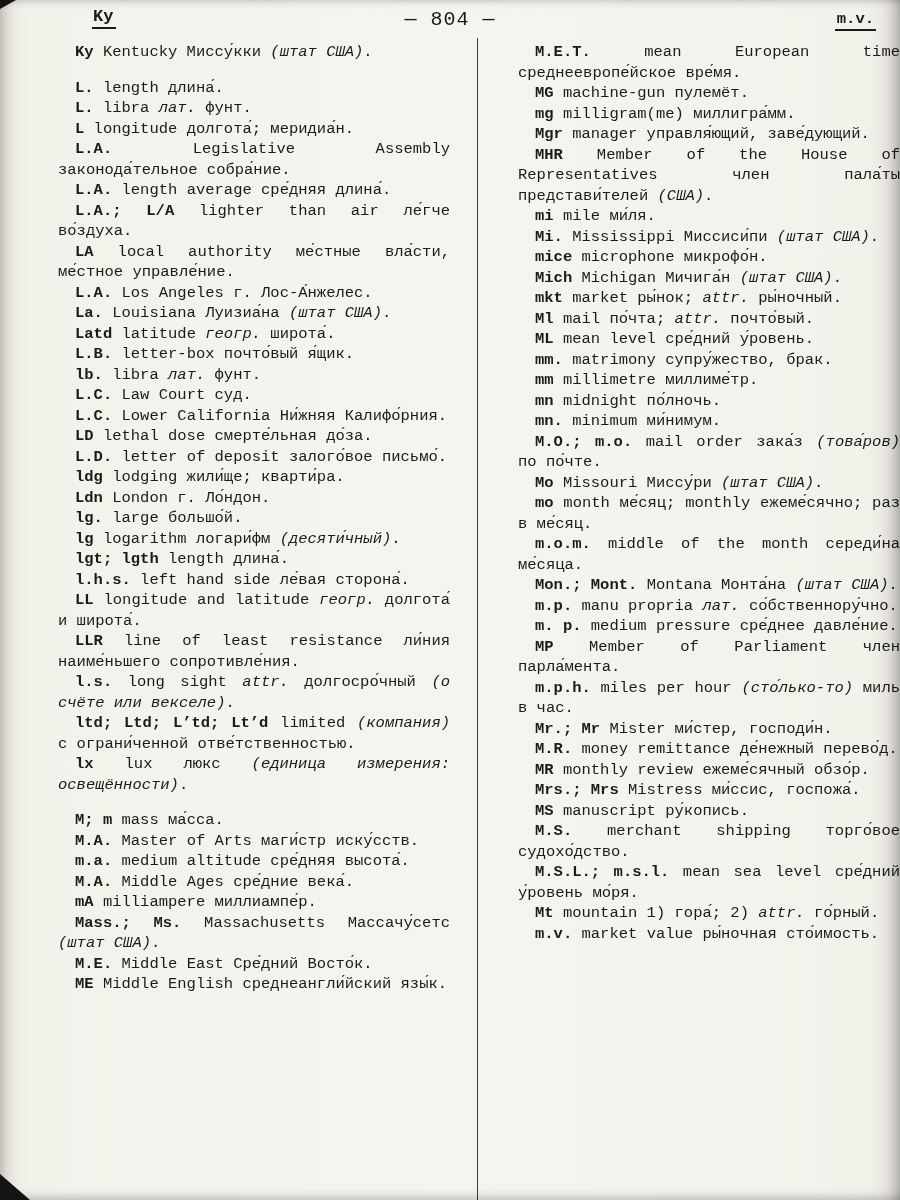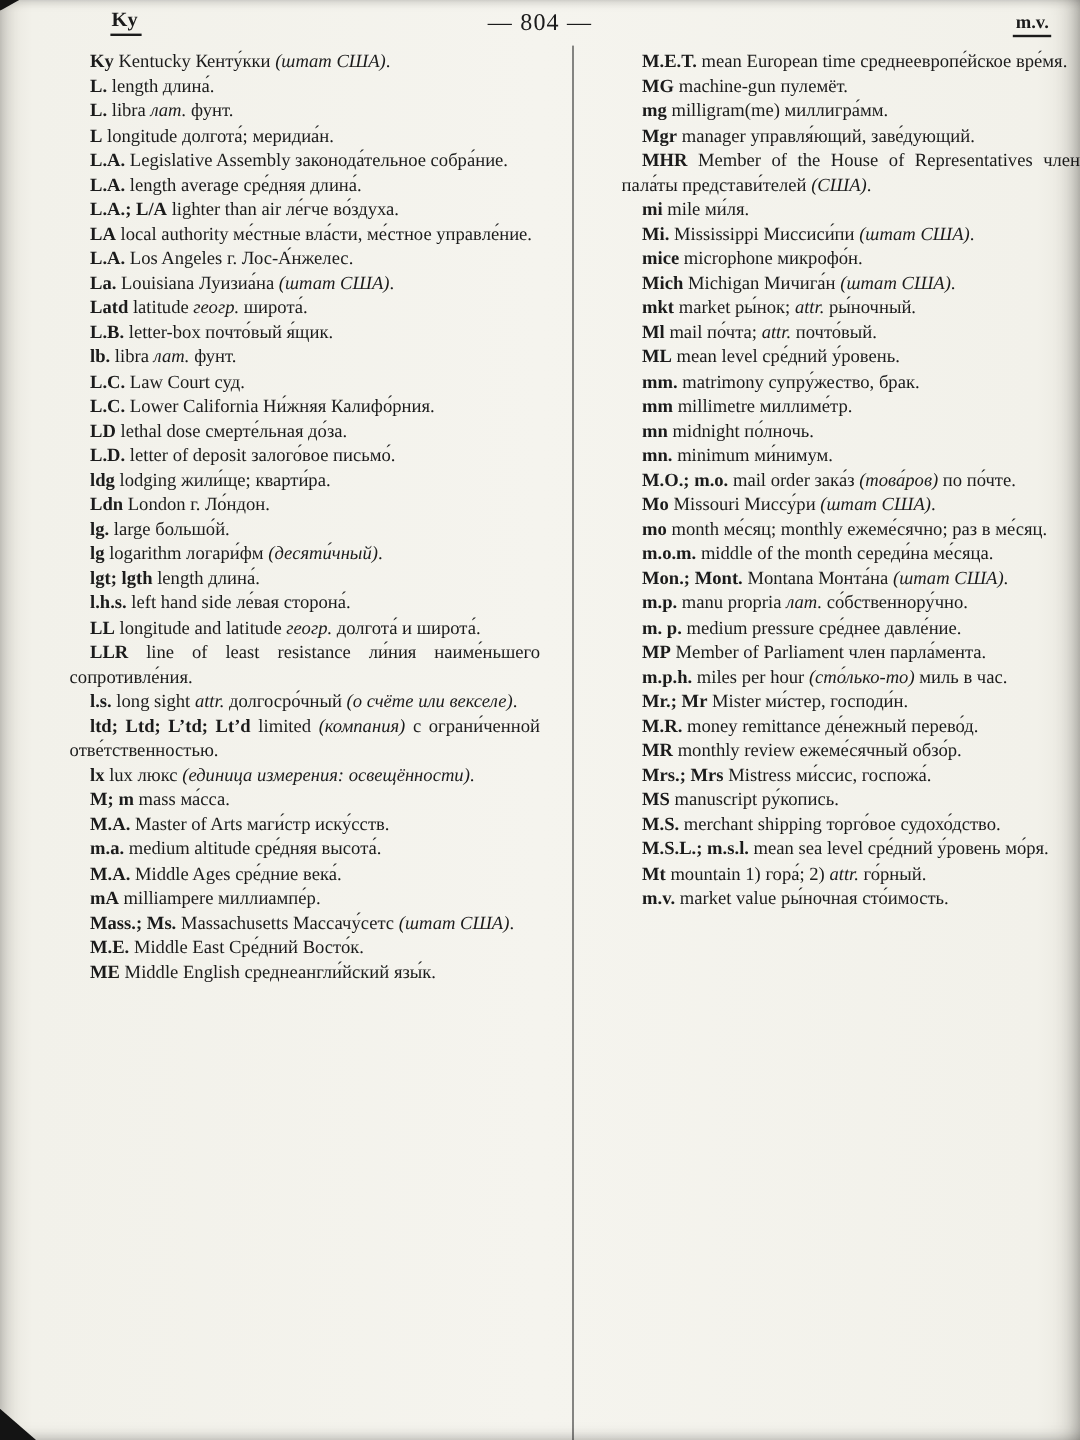--- a/index.html
+++ b/index.html
@@ -1,59 +1,59 @@
 <!DOCTYPE html>
 <html><head>
 <meta charset="utf-8">
 <style>
   *{box-sizing:border-box}
   html,body{margin:0;padding:0;background:#777}
   .page{
     position:relative;width:900px;height:1200px;overflow:hidden;
     background:linear-gradient(90deg,#e6e4dc 0%,#f2f1ea 3%,#f5f4ee 50%,#f2f1ea 96%,#e8e6de 100%);
-    font-family:Liberation Serif, serif;color:#1b1b1b;
+    font-family:Liberation Mono, monospace;color:#1b1b1b;
   }
   .page::after{
     content:"";position:absolute;inset:0;pointer-events:none;
     box-shadow:inset -12px 0 20px -12px rgba(0,0,0,.45),
                inset 10px 0 16px -10px rgba(0,0,0,.30),
                inset 0 -10px 16px -12px rgba(0,0,0,.28),
                inset 0 6px 10px -8px rgba(0,0,0,.22);
   }
   .header{position:absolute;top:5px;left:0;width:100%;height:32px}
   .guideL{position:absolute;left:92px;top:2px;font-weight:700;font-size:17px;
           border-bottom:2px solid #1b1b1b;padding:0 3px 1px 1px}
   .pageno{position:absolute;left:0;right:0;top:3px;text-align:center;font-size:20px;letter-spacing:1px}
   .guideR{position:absolute;right:24px;top:5px;font-weight:700;font-size:15.5px;
           border-bottom:2px solid #1b1b1b;padding:0 2px 1px 2px}
   .divider{position:absolute;left:477px;top:38px;bottom:0;width:1.4px;background:#3a3a3a}
   .col{position:absolute;top:42px;height:1156px;overflow:hidden}
   .colL{left:58px;width:392px}
   .colR{left:518px;width:382px}
   .entry{margin:0;font-size:15.5px;line-height:20.5px;text-align:justify;text-indent:17px}
-  .entry.gap{}
+  .entry.gap{margin-top:15px}
   .b{font-weight:700}
   .i{font-style:italic}
   .art{position:absolute;background:#141414;z-index:3}
   .art.tl{left:0;top:0;width:16px;height:9px;clip-path:polygon(0 0,100% 0,0 100%)}
   .art.bl{left:0;bottom:0;width:30px;height:26px;clip-path:polygon(0 0,0 100%,100% 100%)}
 </style>
 </head>
 <body>
 
 <div class="page">
 
   <div class="header">
     <span class="guideL">Ky</span>
     <span class="pageno">— 804 —</span>
     <span class="guideR">m.v.</span>
   </div>
 
   <div class="col colL" id="colL">
-      <p class="entry"><span class="b">Ky</span><span> Kentucky Кенту́кки </span><span class="i">(штат США)</span><span>.</span></p>
+      <p class="entry"><span class="b">Ky</span><span> Kentucky Миссу́кки </span><span class="i">(штат США)</span><span>.</span></p>
       <p class="entry gap"><span class="b">L.</span><span> length длина́.</span></p>
       <p class="entry"><span class="b">L.</span><span> libra </span><span class="i">лат.</span><span> фунт.</span></p>
       <p class="entry"><span class="b">L</span><span> longitude долгота́; меридиа́н.</span></p>
       <p class="entry"><span class="b">L.A.</span><span> Legislative Assembly законода́тельное собра́ние.</span></p>
       <p class="entry"><span class="b">L.A.</span><span> length average сре́дняя длина́.</span></p>
       <p class="entry"><span class="b">L.A.; L/A</span><span> lighter than air ле́гче во́здуха.</span></p>
       <p class="entry"><span class="b">LA</span><span> local authority ме́стные вла́сти, ме́стное управле́ние.</span></p>
       <p class="entry"><span class="b">L.A.</span><span> Los Angeles г. Лос-А́нжелес.</span></p>
       <p class="entry"><span class="b">La.</span><span> Louisiana Луизиа́на </span><span class="i">(штат США)</span><span>.</span></p>
       <p class="entry"><span class="b">Latd</span><span> latitude </span><span class="i">геогр.</span><span> широта́.</span></p>

